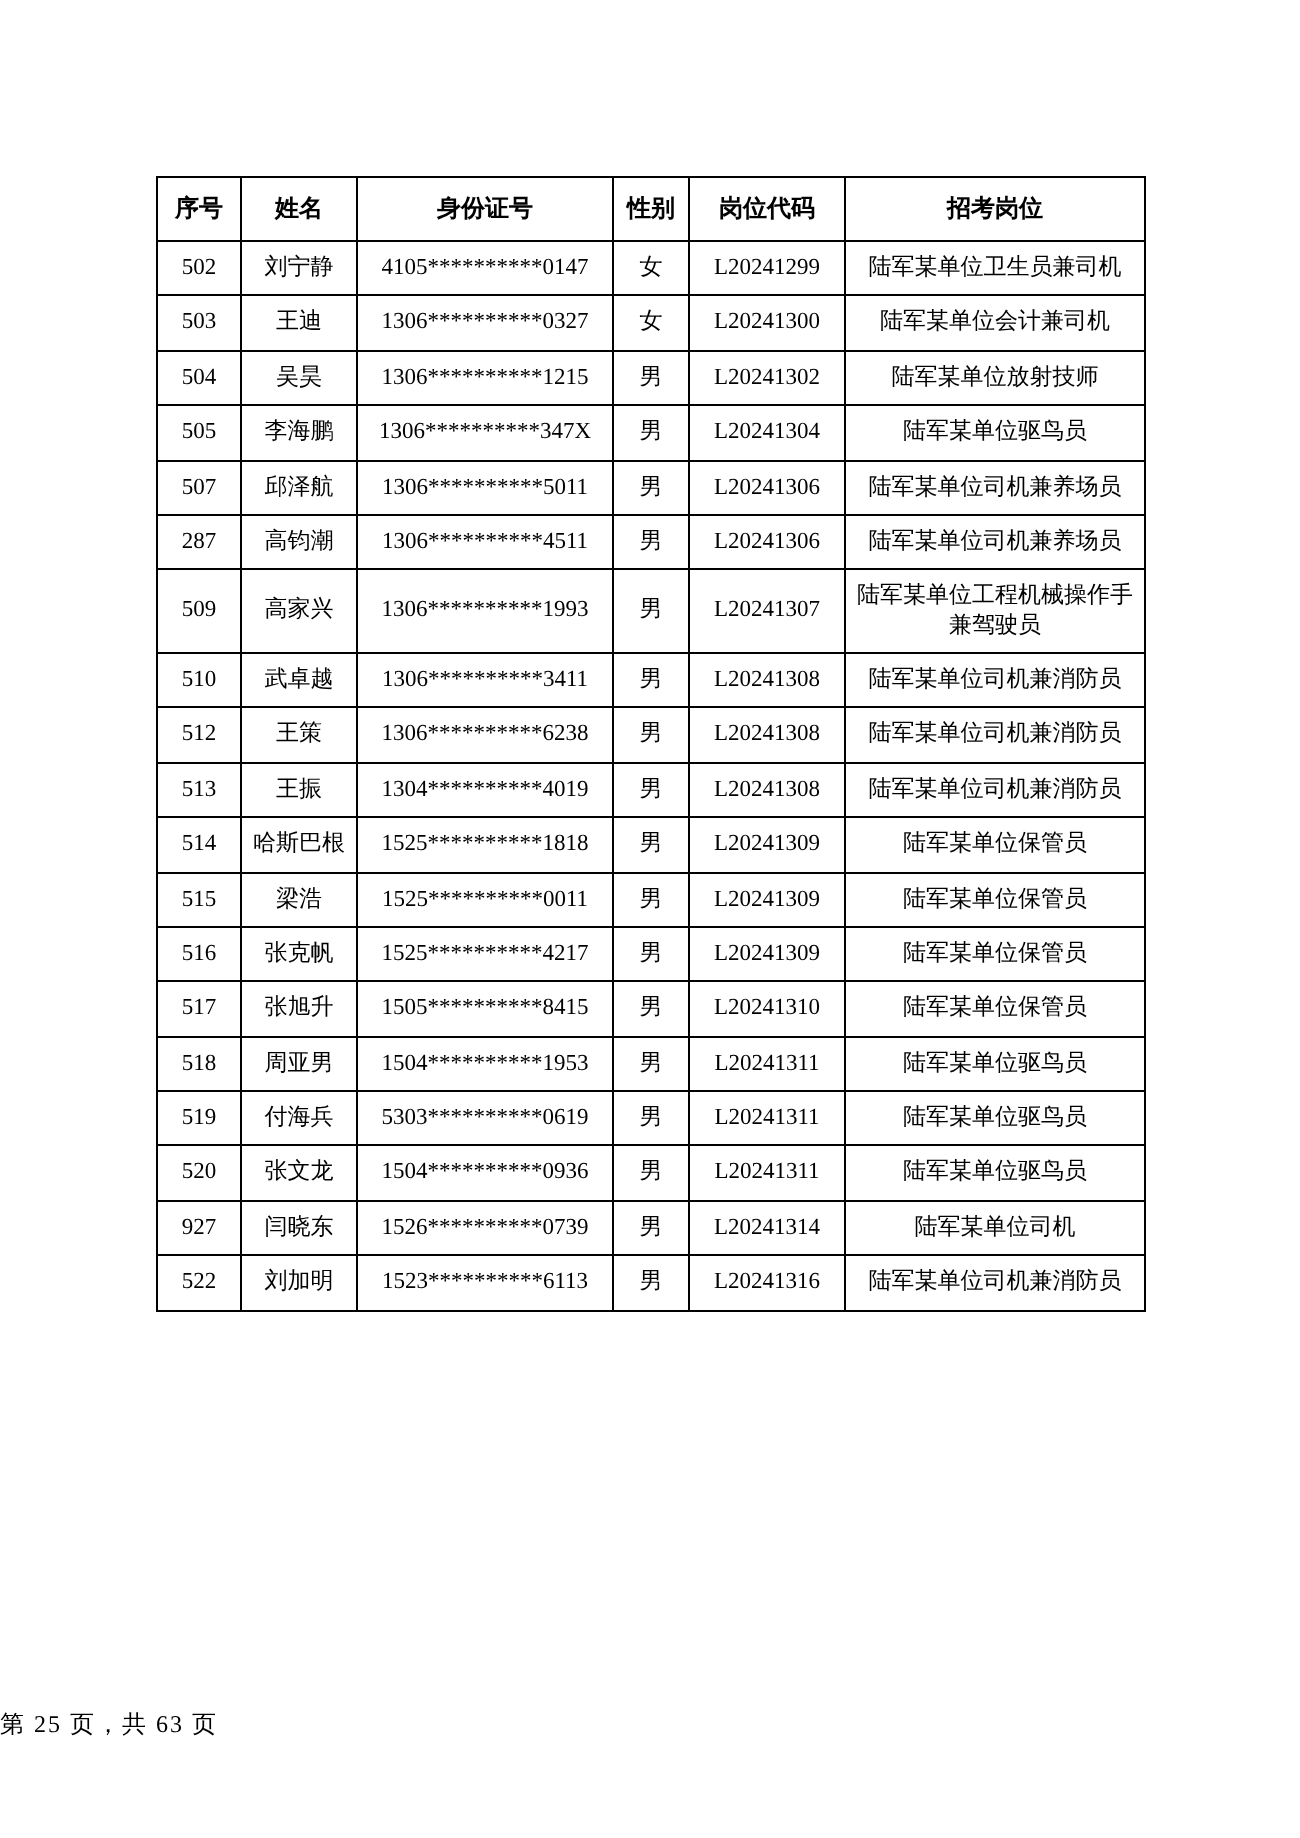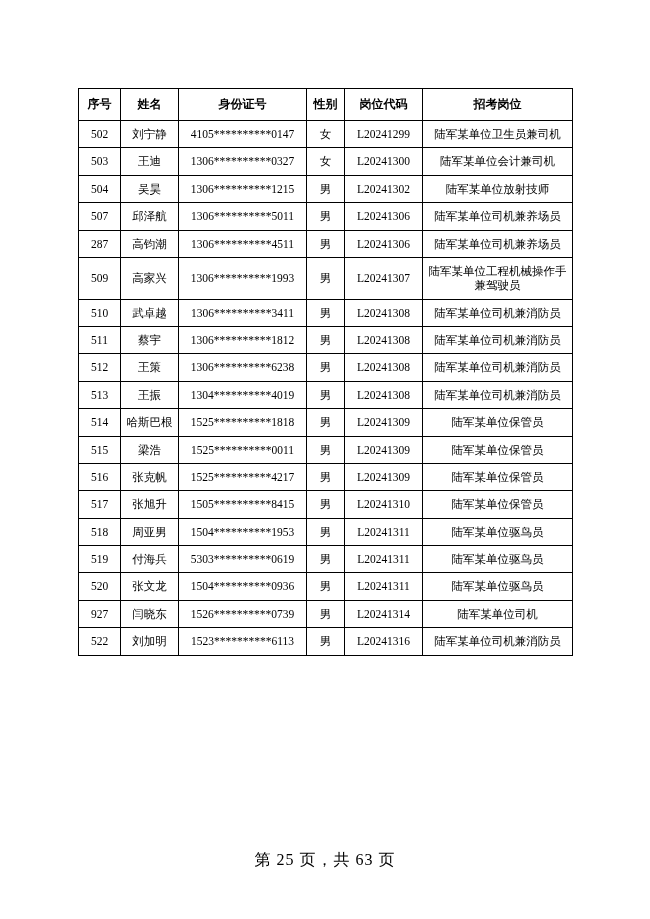--- a/index.html
+++ b/index.html
@@ -56,22 +56,21 @@
   td.idnum {
     letter-spacing: 0px;
     white-space: nowrap;
     margin-top: 22px;
   }
   .footer {
     position: absolute;
     left: 0;
     right: 0;
     bottom: 48px;
-    text-align: center;
-    font-size: 16px;
+    font-size: 12px;
     font-family: "Liberation Serif", "DejaVu Serif", serif;
     letter-spacing: 1px;
   }
 </style>
 </head>
 <body>
 
 <div class="page">
 
   <table class="roster">
@@ -112,20 +111,28 @@
       </tr>
       <tr>
         <td>504</td>
         <td>吴昊</td>
         <td class="idnum">1306**********1215</td>
         <td>男</td>
         <td>L20241302</td>
         <td class="post">陆军某单位放射技师</td>
       </tr>
       <tr>
+        <td>505</td>
+        <td>李海鹏</td>
+        <td class="idnum">1306**********347X</td>
+        <td>男</td>
+        <td>L20241304</td>
+        <td class="post">陆军某单位驱鸟员</td>
+      </tr>
+      <tr>
         <td>507</td>
         <td>邱泽航</td>
         <td class="idnum">1306**********5011</td>
         <td>男</td>
         <td>L20241306</td>
         <td class="post">陆军某单位司机兼养场员</td>
       </tr>
       <tr>
         <td>287</td>
         <td>高钧潮</td>
@@ -144,28 +151,20 @@
       </tr>
       <tr>
         <td>510</td>
         <td>武卓越</td>
         <td class="idnum">1306**********3411</td>
         <td>男</td>
         <td>L20241308</td>
         <td class="post">陆军某单位司机兼消防员</td>
       </tr>
       <tr>
-        <td>511</td>
-        <td>蔡宇</td>
-        <td class="idnum">1306**********1812</td>
-        <td>男</td>
-        <td>L20241308</td>
-        <td class="post">陆军某单位司机兼消防员</td>
-      </tr>
-      <tr>
         <td>512</td>
         <td>王策</td>
         <td class="idnum">1306**********6238</td>
         <td>男</td>
         <td>L20241308</td>
         <td class="post">陆军某单位司机兼消防员</td>
       </tr>
       <tr>
         <td>513</td>
         <td>王振</td>

